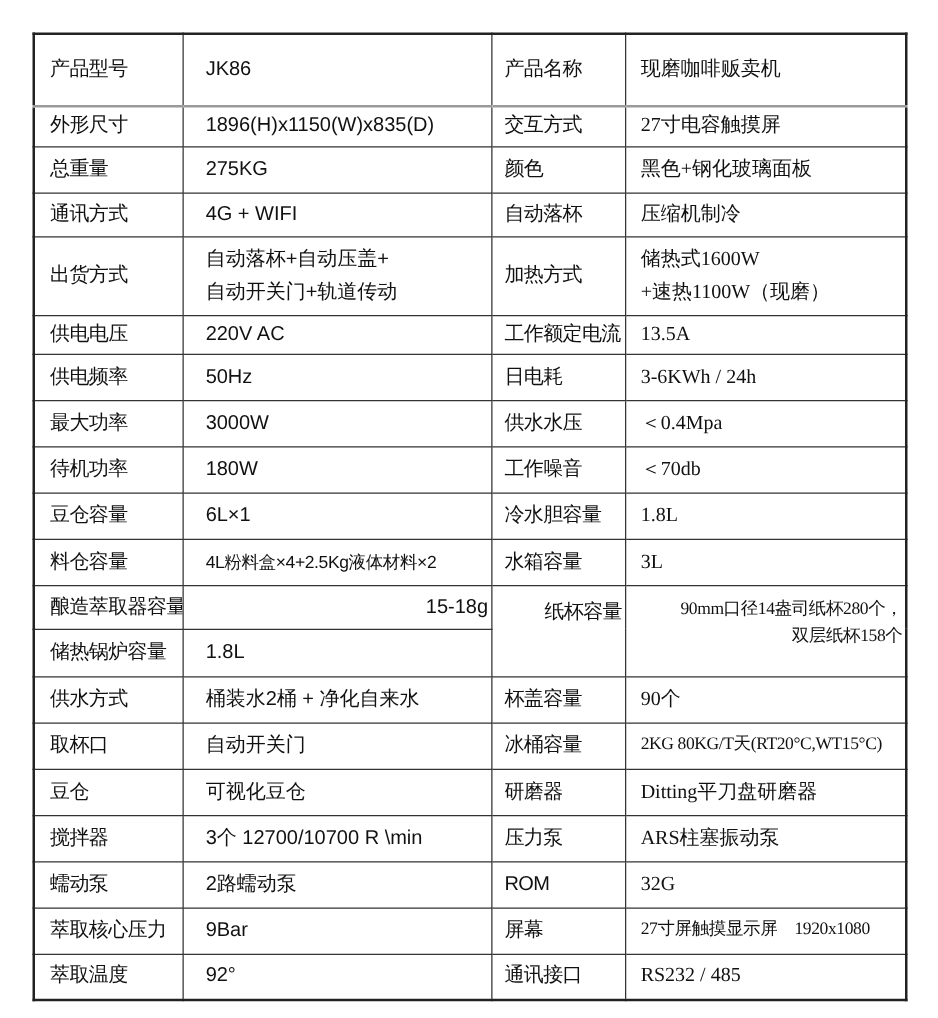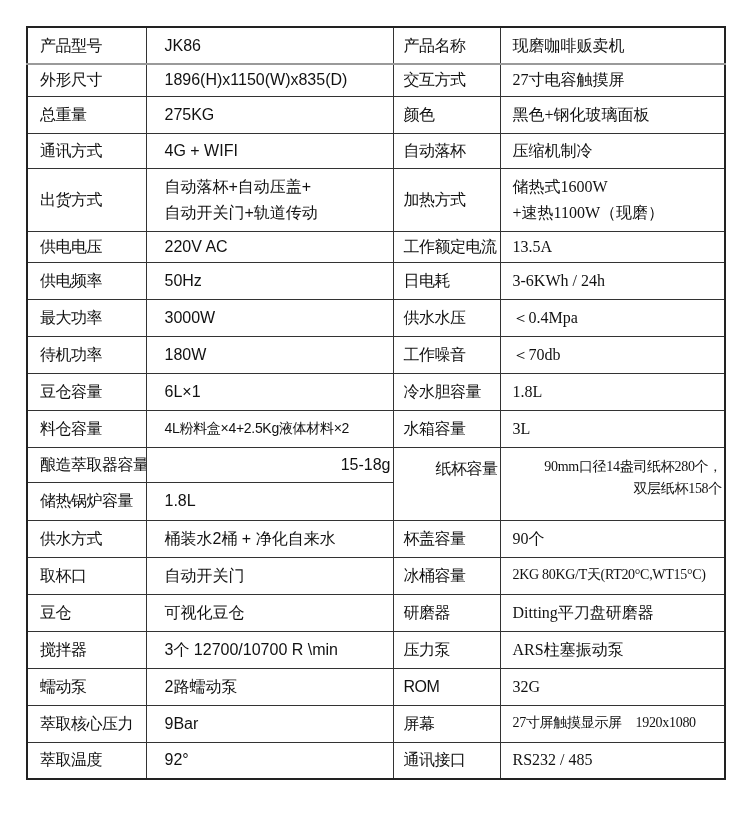--- a/index.html
+++ b/index.html
@@ -38,21 +38,21 @@
   }
   td.lbl{padding-left:12px;letter-spacing:-0.5px;}
   td.lbl.r{padding-left:10px;}
   td.val{padding-left:18px;letter-spacing:0;}
   td.val.r{padding-left:12px;font-family:Liberation Serif, serif;}
   td.multiline{white-space:pre-line;}
   td.tight{font-size:14px;letter-spacing:-0.3px;margin-top:32px;}
   td.vtop{vertical-align:top;padding-top:8px;}
   
   tr{height:37px;}
-  tr:nth-child(1){height:37px;}
+  tr:nth-child(1){height:58px;}
   tr:nth-child(2){height:32px;}
   tr:nth-child(4){height:35px;padding-left:19px;}
   tr:nth-child(5){height:63px;margin-left:16px;}
   tr:nth-child(6){height:31px;}
   tr:nth-child(12){height:35px;text-align:right;}
   tr:nth-child(13){height:38px;padding-left:36px;}
   
   tr:nth-child(1) td{border-bottom:2px solid #9a9a9a;}
 </style>
 </head>

